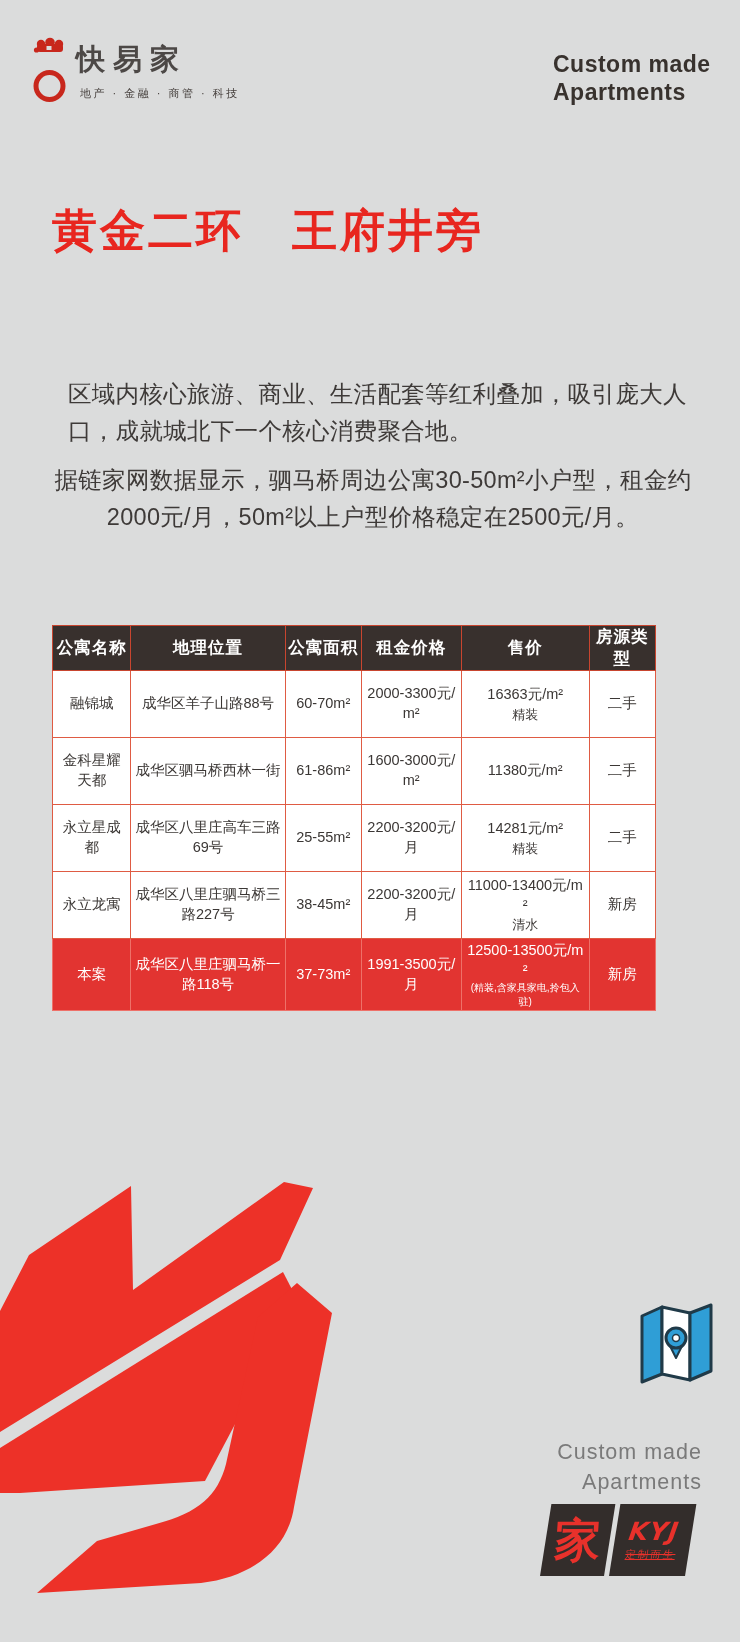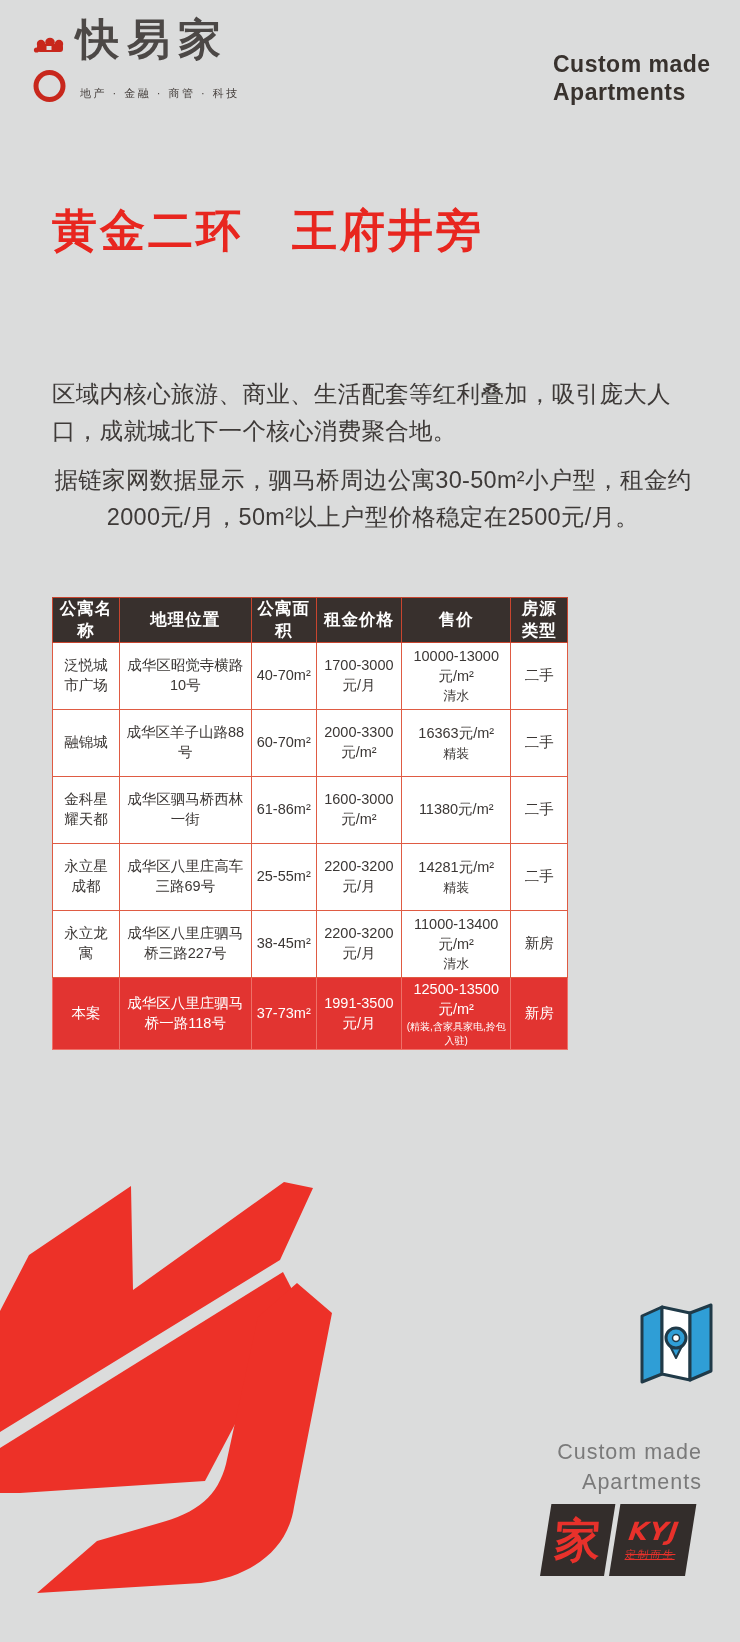--- a/index.html
+++ b/index.html
@@ -3,22 +3,22 @@
 <meta charset="utf-8">
 <style>
   html,body{margin:0;padding:0;}
   .poster{
     position:relative;width:740px;height:1642px;background:#dbdcdc;
     overflow:hidden;font-family:"Liberation Sans",sans-serif;
   }
   
   .seal{position:absolute;left:33px;top:37px;width:34px;height:68px;}
   .logo-name{
-    position:absolute;left:76px;top:16px;font-family:"DejaVu Serif",serif;
-    font-weight:700;font-size:43px;color:#4c4846;letter-spacing:8px;line-height:1.1;
+    position:absolute;left:76px;top:44px;font-family:"DejaVu Serif",serif;
+    font-weight:700;font-size:29px;color:#4c4846;letter-spacing:8px;line-height:1.1;
   }
   .logo-tagline{
     position:absolute;left:80px;top:86px;font-size:11px;color:#453f3c;letter-spacing:2.5px;
   }
   .hdr-slogan{
     position:absolute;left:553px;top:50px;font-size:23px;font-weight:800;
     color:#38322e;line-height:1.22;letter-spacing:.5px;
   }
   
   .h1{
@@ -26,25 +26,25 @@
     font-weight:900;font-size:45px;color:#e8261f;letter-spacing:3px;
   }
   .h2{
     position:absolute;left:52px;top:272px;font-size:27px;font-weight:800;
     color:#e8261f;letter-spacing:1px;
   }
   .para{
     position:absolute;left:52px;width:642px;font-size:23.5px;color:#3e3a38;
     line-height:1.6;font-weight:500;letter-spacing:.3px;
   }
-  .p1{top:352px;}
+  .p1{top:352px;margin-left:16px;}
   .p2{top:438px;text-align:center;}
   
   .apt-table{
-    position:absolute;left:52px;top:597px;width:516px;
+    position:absolute;left:52px;top:625px;width:604px;
     border-collapse:collapse;background:#ffffff;table-layout:fixed;padding-left:17px;
   }
   .apt-table th{
     background:#38302d;color:#ffffff;font-size:16.5px;font-weight:bold;
     height:43px;border:1px solid #c8452f;letter-spacing:1px;padding:0 2px;
   }
   .apt-table td{
     border:1px solid #df5b43;font-size:14.5px;color:#3b3735;text-align:center;
     height:62px;padding:2px 4px;line-height:1.35;word-break:break-all;
   }
@@ -119,31 +119,20 @@
           <th>公寓名称</th>
           <th>地理位置</th>
           <th>公寓面积</th>
           <th>租金价格</th>
           <th>售价</th>
           <th>房源类型</th>
         </tr>
     </thead>
     <tbody>
         <tr>
-      <td>泛悦城市广场</td>
-      <td>成华区昭觉寺横路10号</td>
-      <td>40-70m²</td>
-      <td>1700-3000元/月</td>
-      <td>
-        <div>10000-13000元/m²</div>
-        <div class="sub">清水</div>
-      </td>
-      <td>二手</td>
-    </tr>
-        <tr>
       <td>融锦城</td>
       <td>成华区羊子山路88号</td>
       <td>60-70m²</td>
       <td>2000-3300元/m²</td>
       <td>
         <div>16363元/m²</div>
         <div class="sub">精装</div>
       </td>
       <td>二手</td>
     </tr>

